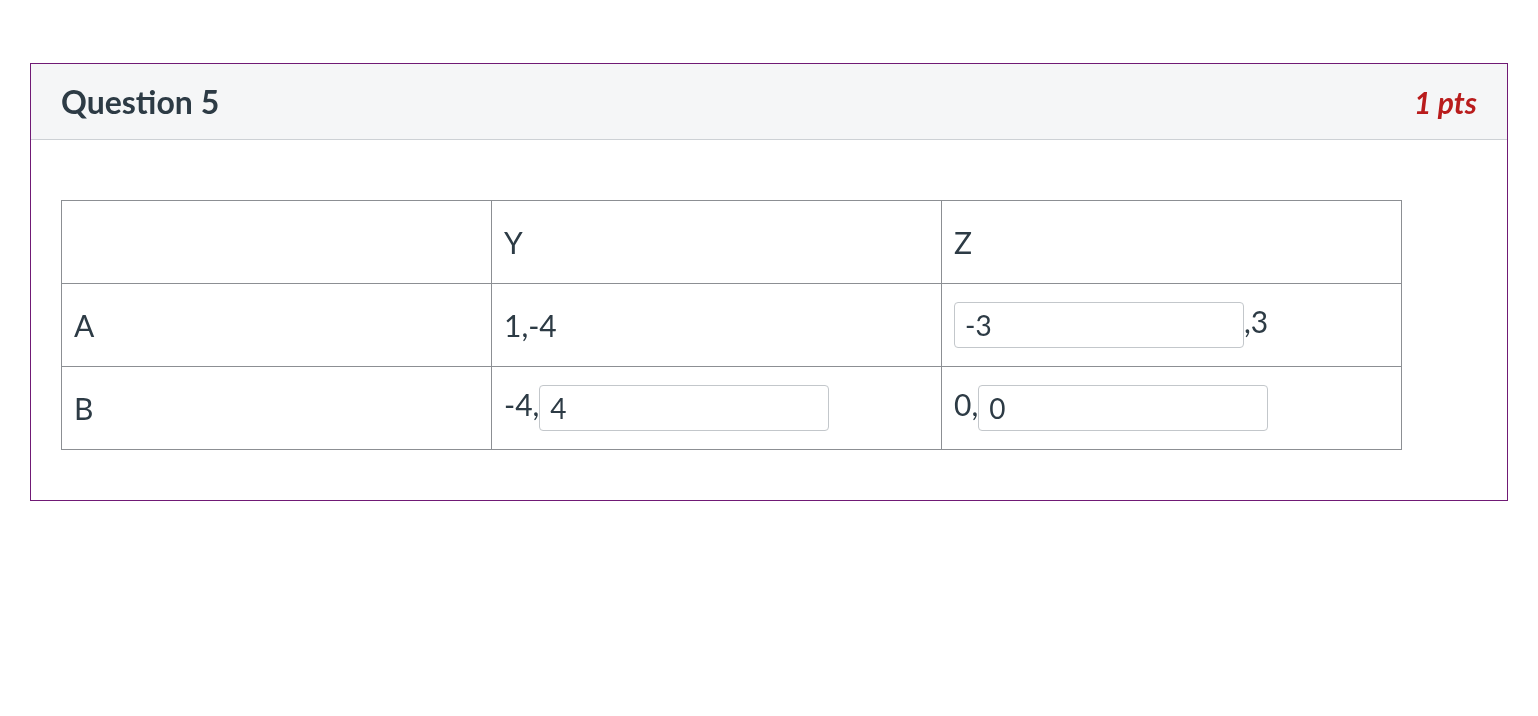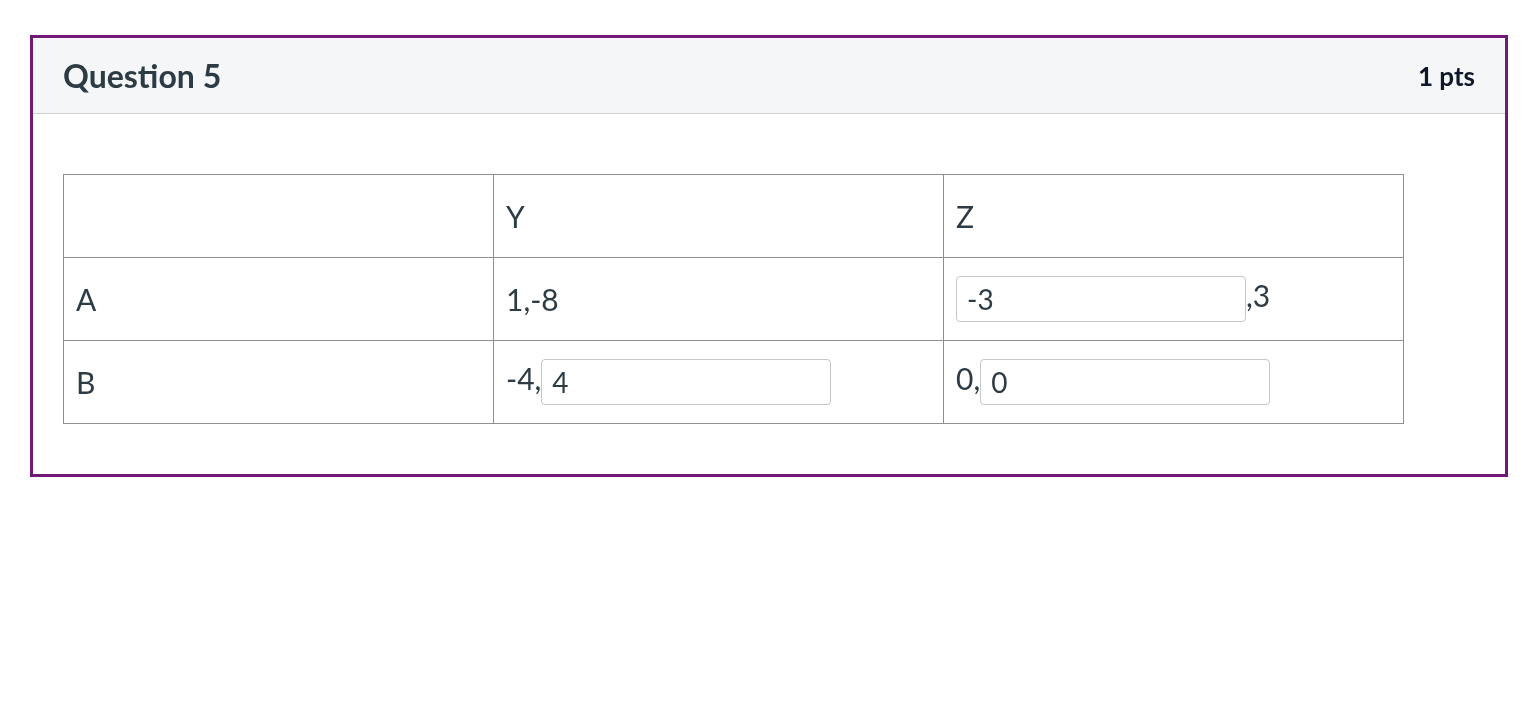--- a/index.html
+++ b/index.html
@@ -4,41 +4,42 @@
 <style>
   html, body {
     margin: 0;
     padding: 0;
     width: 1538px;
     font-family: "Lato", "Helvetica Neue", Arial, sans-serif;
     color: #2d3b45;
     background: #ffffff;
   }
   .question-card {
-    margin: 35px 30px;
-    border: 3px solid #701a75;
+    margin: 63px 30px;
+    border: 1px solid #701a75;
     background: #ffffff;
   }
   .question-header {
     display: flex;
     justify-content: space-between;
     align-items: center;
     padding: 18px 30px;
     background: #f5f6f7;
     border-bottom: 1px solid #cdd1d5;
   }
   .question-title {
     font-size: 32px;
     font-weight: 700;
     color: #2d3b45;
   }
   .question-points {
-    font-size: 26px;
+    font-size: 30px;
     font-weight: 700;
-    color: #0f172a;
+    color: #b91c1c;
+    font-style: italic;
   }
   .question-body {
     padding: 60px 30px 50px 30px;
   }
   .prompt {
     font-size: 30px;
     color: #2d3b45;
     margin-bottom: 40px;
     line-height: 1.3;
   }
@@ -94,21 +95,21 @@
         <col class="col-z">
       </colgroup>
       <tbody>
           <tr>
         <th></th>
         <th>Y</th>
         <th>Z</th>
       </tr>
       <tr>
         <td>A</td>
-        <td>1,-8</td>
+        <td>1,-4</td>
         <td>
           <input type="text" class="ans" value="-3" style=""><span>,3</span>
         </td>
       </tr>
       <tr>
         <td>B</td>
         <td>
           <span>-4,</span><input type="text" class="ans" value="4" style="">
         </td>
         <td>

